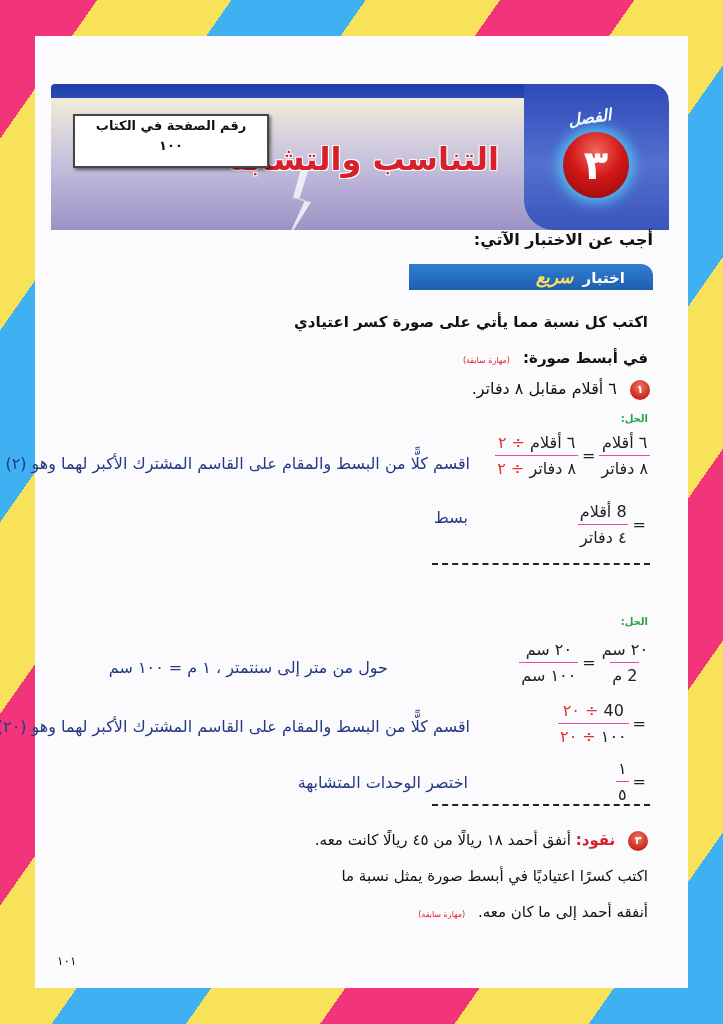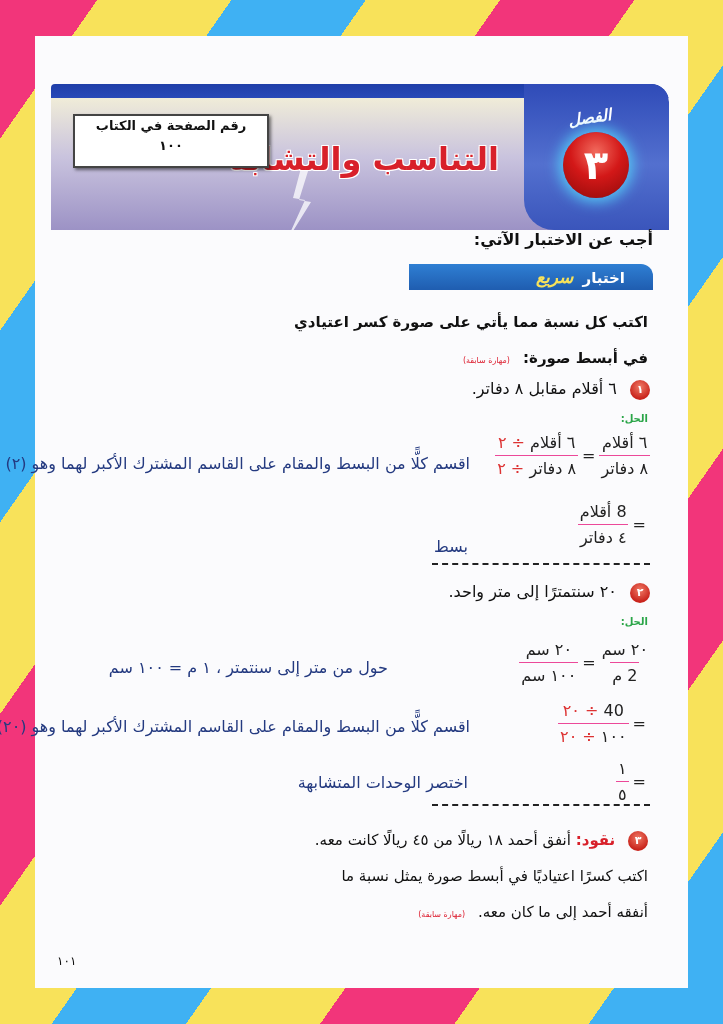--- a/index.html
+++ b/index.html
@@ -185,28 +185,24 @@
   </div>
   <div class="note" style="right:218px; top:418px;">اقسم كلًّا من البسط والمقام على القاسم المشترك الأكبر لهما وهو (٢)</div>
 
   <div class="eq-row" style="right:38px; top:466px;">
     <span class="eq-sign">=</span>
     <span class="frac">
       <span class="num">8 أقلام</span>
       <span class="den">٤ دفاتر</span>
     </span>
   </div>
-  <div class="note" style="right:220px; top:501px;">بسط</div>
+  <div class="note" style="right:220px; top:472px;">بسط</div>
 
   <div class="divider" style="top:527px;"></div>
 
-  <div class="problem-title" style="right:38px; top:546px;">
-    <span class="num-badge">٢</span>
-    <span>٢٠ سنتمترًا إلى متر واحد.</span>
-  </div>
   <div class="solution-label" style="right:40px; top:580px;">الحل:</div>
 
   <div class="eq-row" style="right:38px; top:604px;">
     <span class="frac">
       <span class="num">٢٠ سم</span>
       <span class="den">2 م</span>
     </span>
     <span class="eq-sign">=</span>
     <span class="frac">
       <span class="num">٢٠ سم</span>

